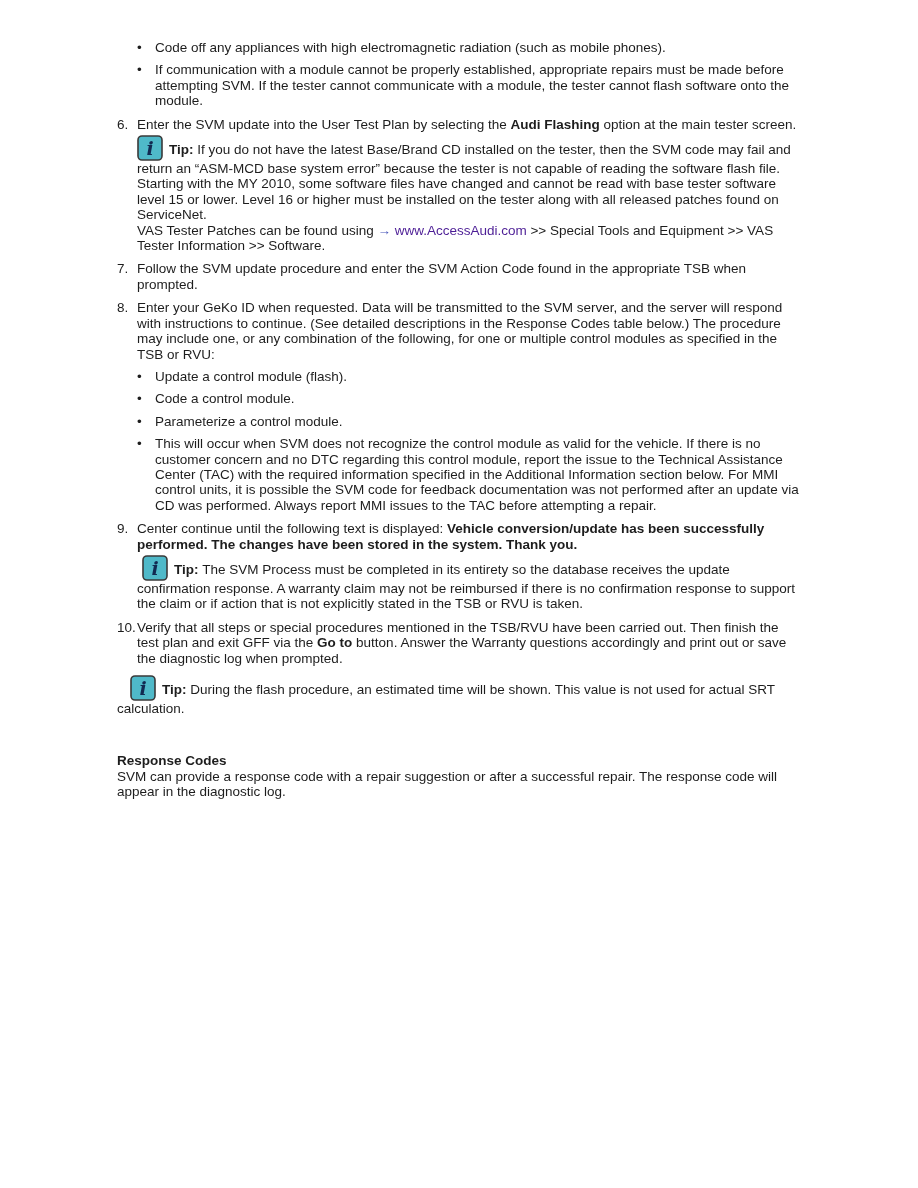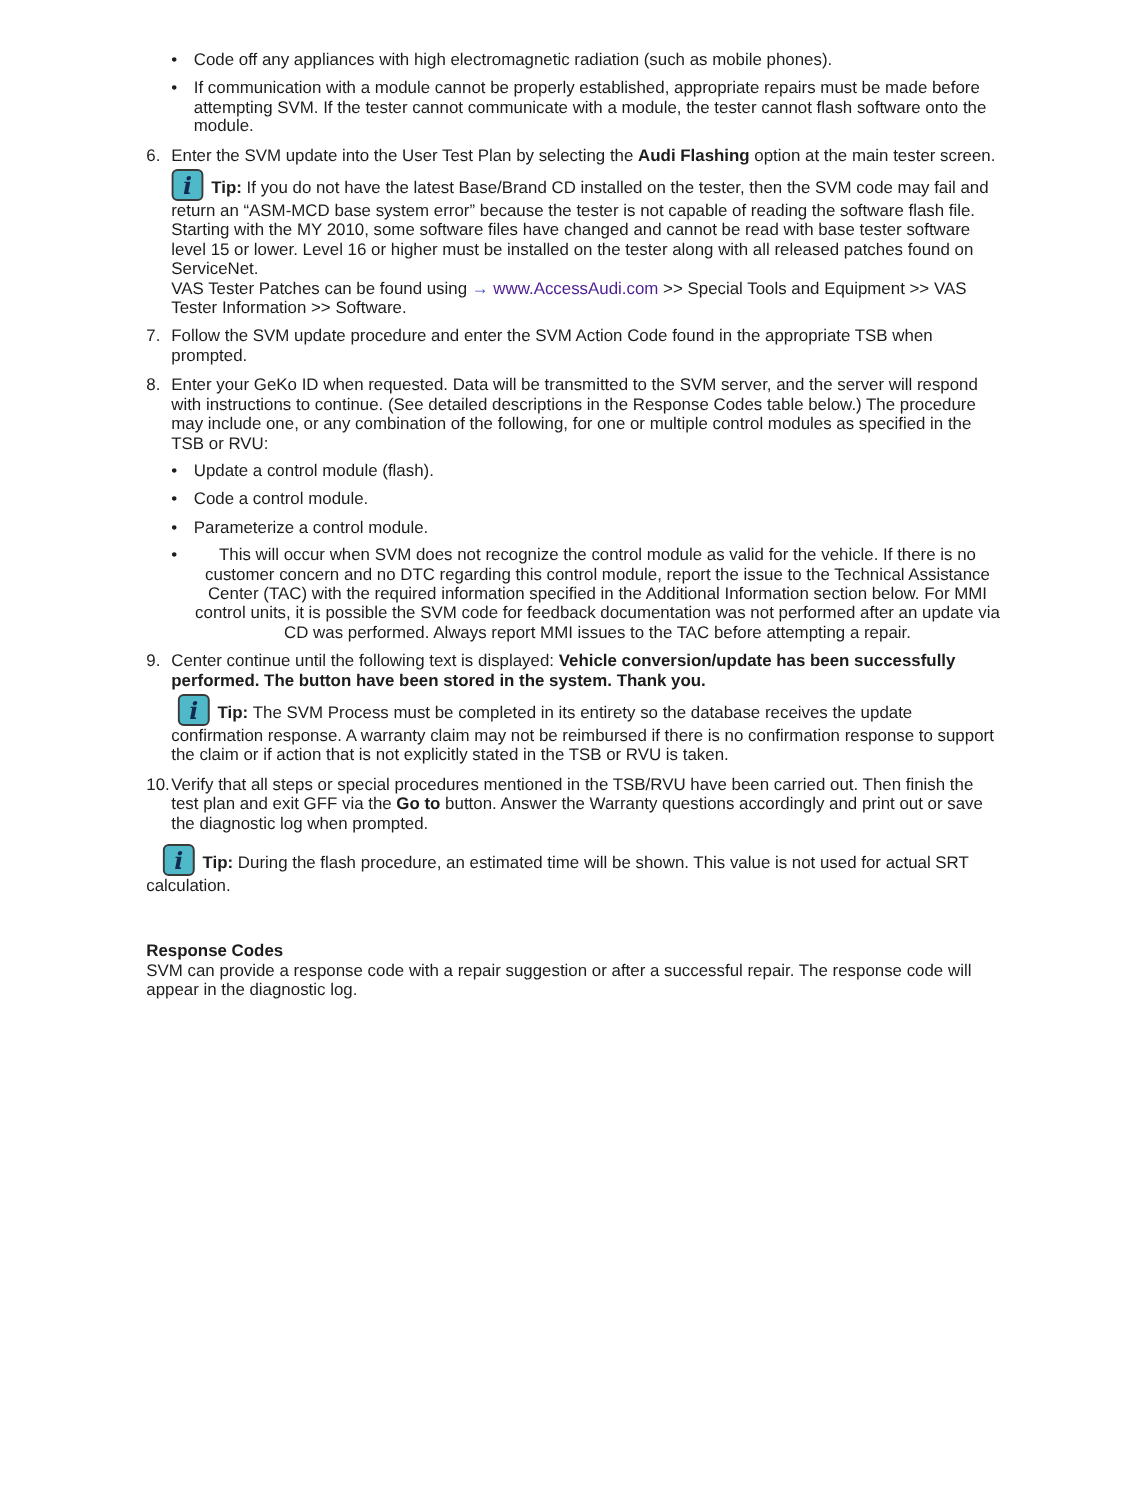--- a/index.html
+++ b/index.html
@@ -26,21 +26,21 @@
   .step-body { flex:1; }
 
   .tip { margin-top:3px; }
   .tip-icon { display:inline-block; width:26px; height:26px; vertical-align:-7px; margin-right:6px; }
   .tip-icon svg { display:block; }
   .tip-outer { margin-top:9px; }
   .tip-outer .tip-icon { margin-left:13px; }
   .tip2 .tip-icon { margin-left:5px; }
 
   .sub-bullets { margin-top:7px; }
-  .detail-para { margin-top:0;text-align:center; }
+  .detail-para { margin-top:0; }
 
   .section-heading { font-weight:bold; margin-top:37px; }
   .section-para { margin-top:0; }
 </style>
 </head>
 <body>
 
 <div class="content">
 
   <div class="intro-bullets">
@@ -99,21 +99,21 @@
             <div class="detail-para"><span>This will occur when SVM does not recognize the control module as valid for the vehicle. If there is no customer concern and no DTC regarding this control module, report the issue to the Technical Assistance Center (TAC) with the required information specified in the </span><span class="i">Additional Information</span><span> section below. For MMI control units, it is possible the SVM code for feedback documentation was not performed after an update via CD was performed. Always report MMI issues to the TAC </span><span class="i">before</span><span> attempting a repair.</span></div>
           </div>
         </div>
       </div>
     </div>
   </div>
 
   <div class="step">
     <span class="num">9.</span>
     <div class="step-body">
-      <div><span class="i">Center</span><span> continue until the following text is displayed: </span><span class="b">Vehicle conversion/update has been successfully performed. The button have been stored in the system. Thank you.</span></div>
+      <div><span class="i">Center</span><span> continue until the following text is displayed: </span><span class="b">Vehicle conversion/update has been successfully performed. The changes have been stored in the system. Thank you.</span></div>
       <div class="tip tip2">
         <span class="tip-icon">
           <svg width="26" height="26" viewBox="0 0 26 26">
             <rect x="1" y="1" width="24" height="24" rx="4" stroke="#3a3a3a" stroke-width="1.6" fill="#4fb9c9"></rect>
             <text x="13" y="20" text-anchor="middle" font-family="DejaVu Serif, serif" font-size="19" font-style="italic" font-weight="bold" fill="#122a52">i</text>
           </svg>
         </span><span><span class="b">Tip: </span><span>The SVM Process must be completed in its entirety so the database receives the update confirmation response. A warranty claim may not be reimbursed if there is no confirmation response to support the claim or if action that is not </span><span class="i">explicitly</span><span> stated in the TSB or RVU is taken.</span></span>
       </div>
     </div>
   </div>

